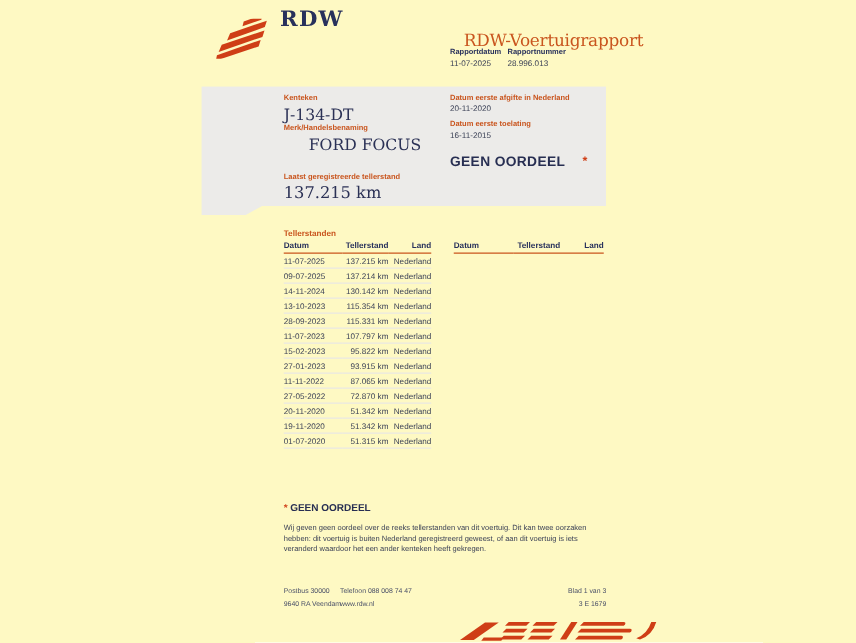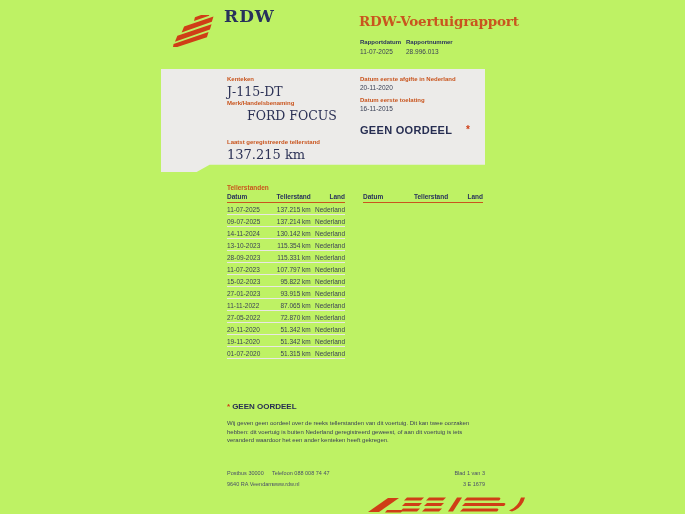--- a/index.html
+++ b/index.html
@@ -1,29 +1,29 @@
 <!DOCTYPE html>
 <html><head>
 <meta charset="utf-8">
 <style>
   html,body { margin:0; padding:0; background:#ffffff; }
   .page {
-    position:relative; width:685px; height:514px; background:#bef264;
+    position:relative; width:685px; height:514px; background:#fef9c3;
     font-family:"Liberation Sans", sans-serif; overflow:hidden;
   }
   
   .logo-flag { position:absolute; left:169px; top:15px; width:52px; height:32px; }
   .logo-text {
     position:absolute; left:224px; top:6px;
     font-family:"DejaVu Serif", serif; font-weight:700; font-size:17px;
     letter-spacing:1px; color:#28315c;
   }
   .doc-title {
-    position:absolute; left:359px; top:13px; margin:0;
-    font-family:"DejaVu Serif", serif; font-weight:700; font-size:13.5px;
+    position:absolute; left:359px; top:13px; margin:12px;
+    font-family:"DejaVu Serif", serif; font-weight:400; font-size:13.5px;
     letter-spacing:-0.2px; color:#c9551e;
   }
   .meta-block { position:absolute; top:39px; }
   .meta-date { left:360px; } .meta-number { left:406px; }
   .meta-label { font-size:6px; font-weight:700; color:#28315c; }
   .meta-value { font-size:6.5px; color:#3c4257; margin-top:2.5px; }
   
   .panel {
     position:absolute; left:161px; top:69px; width:324px; height:103px;
     background:#ecebe9;
@@ -84,21 +84,21 @@
     <div class="meta-label">Rapportdatum</div>
     <div class="meta-value">11-07-2025</div>
   </div>
   <div class="meta-block meta-number">
     <div class="meta-label">Rapportnummer</div>
     <div class="meta-value">28.996.013</div>
   </div>
 
   <section class="panel">
     <div class="abs field-label" style="left:66px; top:7px;">Kenteken</div>
-    <div class="abs serif-value" style="left:66px; top:15px;">J-115-DT</div>
+    <div class="abs serif-value" style="left:66px; top:15px;">J-134-DT</div>
 
     <div class="abs field-label" style="left:66px; top:31px;">Merk/Handelsbenaming</div>
     <div class="abs serif-value" style="left:66px; top:39px;margin-left:20px;">FORD FOCUS</div>
 
     <div class="abs field-label" style="left:66px; top:70px;">Laatst geregistreerde tellerstand</div>
     <div class="abs serif-value" style="left:66px; top:78px; font-size:13px;">137.215 km</div>
 
     <div class="abs field-label" style="left:199px; top:7px;">Datum eerste afgifte in Nederland</div>
     <div class="abs sans-value" style="left:199px; top:15px;">20-11-2020</div>
 

